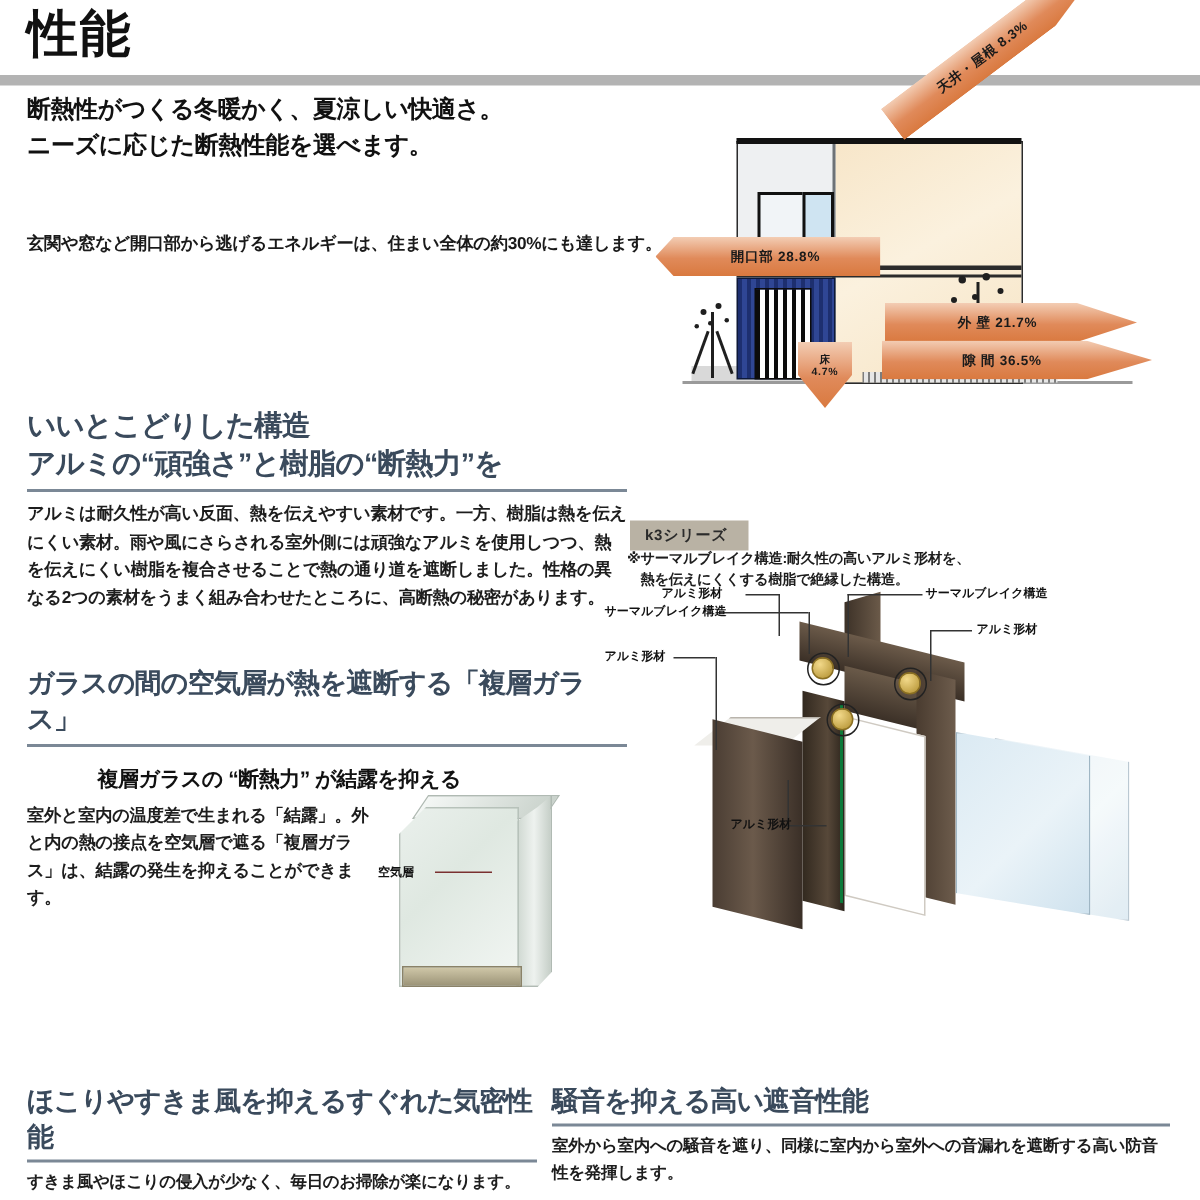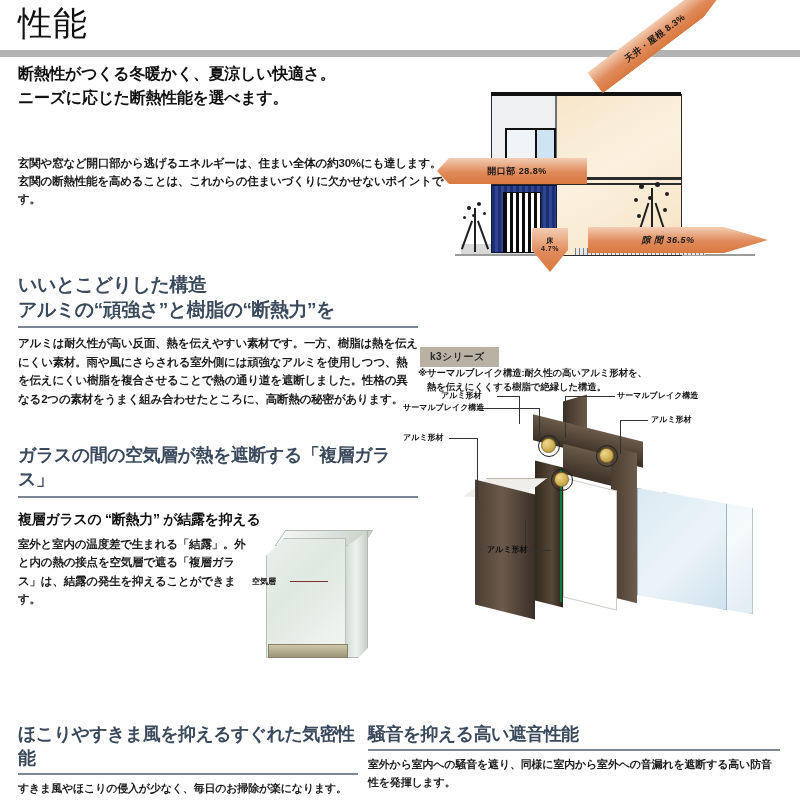--- a/index.html
+++ b/index.html
@@ -10,21 +10,21 @@
     color:#111;
     overflow:hidden;
     position:relative;
     -webkit-font-smoothing:antialiased;
   }
   .page{position:relative;width:800px;height:800px;}
 
   
   .page-title{
     position:absolute;left:18px;top:6px;
-    font-size:34px;font-weight:normal;letter-spacing:1px;color:#111;
+    font-size:34px;font-weight:bold;letter-spacing:1px;color:#111;
     line-height:1;
   }
   .title-rule{
     position:absolute;left:0;top:50px;width:800px;height:7px;
     background:#b3b3b3;
   }
 
   
   .intro-lead{
     position:absolute;left:18px;top:62px;width:440px;
@@ -83,42 +83,42 @@
     display:flex;align-items:center;justify-content:center;letter-spacing:0.5px;white-space:nowrap;}
   .ar-grad{background:linear-gradient(180deg,#f3cdb4 0%,#e08a5a 55%,#d9793f 100%);}
   .a-open{left:-18px;top:86px;width:140px;height:26px;
     clip-path:polygon(12px 0,100% 0,100% 100%,12px 100%,12px 100%,0 50%);
     padding-left:10px;}
   .a-wall{left:135px;top:130px;width:150px;height:26px;
     clip-path:polygon(0 0,128px 0,100% 50%,128px 100%,0 100%);
     padding-right:18px;}
   .a-gap{left:133px;top:155px;width:160px;height:26px;
     clip-path:polygon(0 0,136px 0,100% 50%,136px 100%,0 100%);
-    padding-right:20px;font-style:italic;}
+    padding-right:20px;}
   .a-roof{left:140px;top:-2px;width:150px;height:26px;
     transform:rotate(-37deg);transform-origin:0 50%;
     clip-path:polygon(0 0,126px 0,100% 50%,126px 100%,0 100%);
     padding-right:20px;}
   .a-floor{left:77px;top:156px;width:36px;height:34px;
     clip-path:polygon(0 0,100% 0,100% 22px,50% 100%,0 22px);
     font-size:7px;line-height:1.1;padding-bottom:10px;flex-direction:column;}
 
   
   .sec{position:absolute;width:400px;}
   .sec-h{
     font-size:19px;font-weight:bold;color:#3a4a5c;line-height:1.32;
     letter-spacing:-0.5px;
   }
   .sec-rule{height:2px;background:#7b8896;margin-top:4px;width:400px;}
   .sec-p{
     font-size:11.5px;font-weight:bold;line-height:1.62;color:#1d1d1d;
     margin-top:6px;letter-spacing:-0.2px;
   }
   .sub-h{
-    font-size:14px;font-weight:bold;color:#111;letter-spacing:-0.3px;
+    font-size:14px;font-weight:bold;color:#111;letter-spacing:-0.3px;margin-left:47px;
   }
 
   
   .glass{position:absolute;left:258px;top:530px;width:120px;height:135px;}
   .g-face{position:absolute;left:8px;top:8px;width:78px;height:118px;
     background:linear-gradient(135deg,#eaf0ec 0%,#dfe8e1 40%,#f2f6f3 100%);
     border:1px solid #b7c2ba;
     clip-path:polygon(0 18px,18px 0,100% 0,100% 100%,0 100%);}
   .g-side{position:absolute;left:86px;top:0px;width:22px;height:126px;
     background:linear-gradient(90deg,#cfd8d1 0%,#eef2ef 50%,#c6cfc8 100%);
@@ -199,21 +199,20 @@
 
   <div class="page-title">性能</div>
   <div class="title-rule"></div>
 
   <div class="intro-lead">
     <div>断熱性がつくる冬暖かく、夏涼しい快適さ。</div>
     <div>ニーズに応じた断熱性能を選べます。</div>
   </div>
   <div class="intro-body">
     <div>玄関や窓など開口部から逃げるエネルギーは、住まい全体の約30%にも達します。</div>
-    <div>玄関の断熱性能を高めることは、これからの住まいづくりに欠かせないポイントです。</div>
   </div>
 
   <div class="house-wrap">
     <div class="ground-strip"></div>
     <div class="ground"></div>
 
     <div class="wall-right"></div>
     <div class="wall-left-upper"></div>
     <div class="vert-divider"></div>
     <div class="roofline"></div>
@@ -246,20 +245,21 @@
       <span style="left:6px;top:2px;width:5px;height:5px;"></span>
       <span style="left:22px;top:0px;width:5px;height:5px;"></span>
       <span style="left:32px;top:10px;width:4px;height:4px;"></span>
       <span style="left:1px;top:16px;width:4px;height:4px;"></span>
       <span style="left:15px;top:14px;width:4px;height:4px;"></span>
       <span style="left:30px;top:26px;width:4px;height:4px;"></span>
       <span style="left:4px;top:32px;width:4px;height:4px;"></span>
     </div>
 
     <div class="arrow ar-grad a-open">開口部 28.8%</div>
+    <div class="arrow ar-grad a-wall">外 壁 21.7%</div>
     <div class="arrow ar-grad a-gap">隙 間 36.5%</div>
     <div class="arrow ar-grad a-roof">天井・屋根 8.3%</div>
     <div class="arrow ar-grad a-floor">
       <span>床</span>
       <span>4.7%</span>
     </div>
   </div>
 
   <div class="sec" style="left:18px;top:272px;">
     <div class="sec-h">

